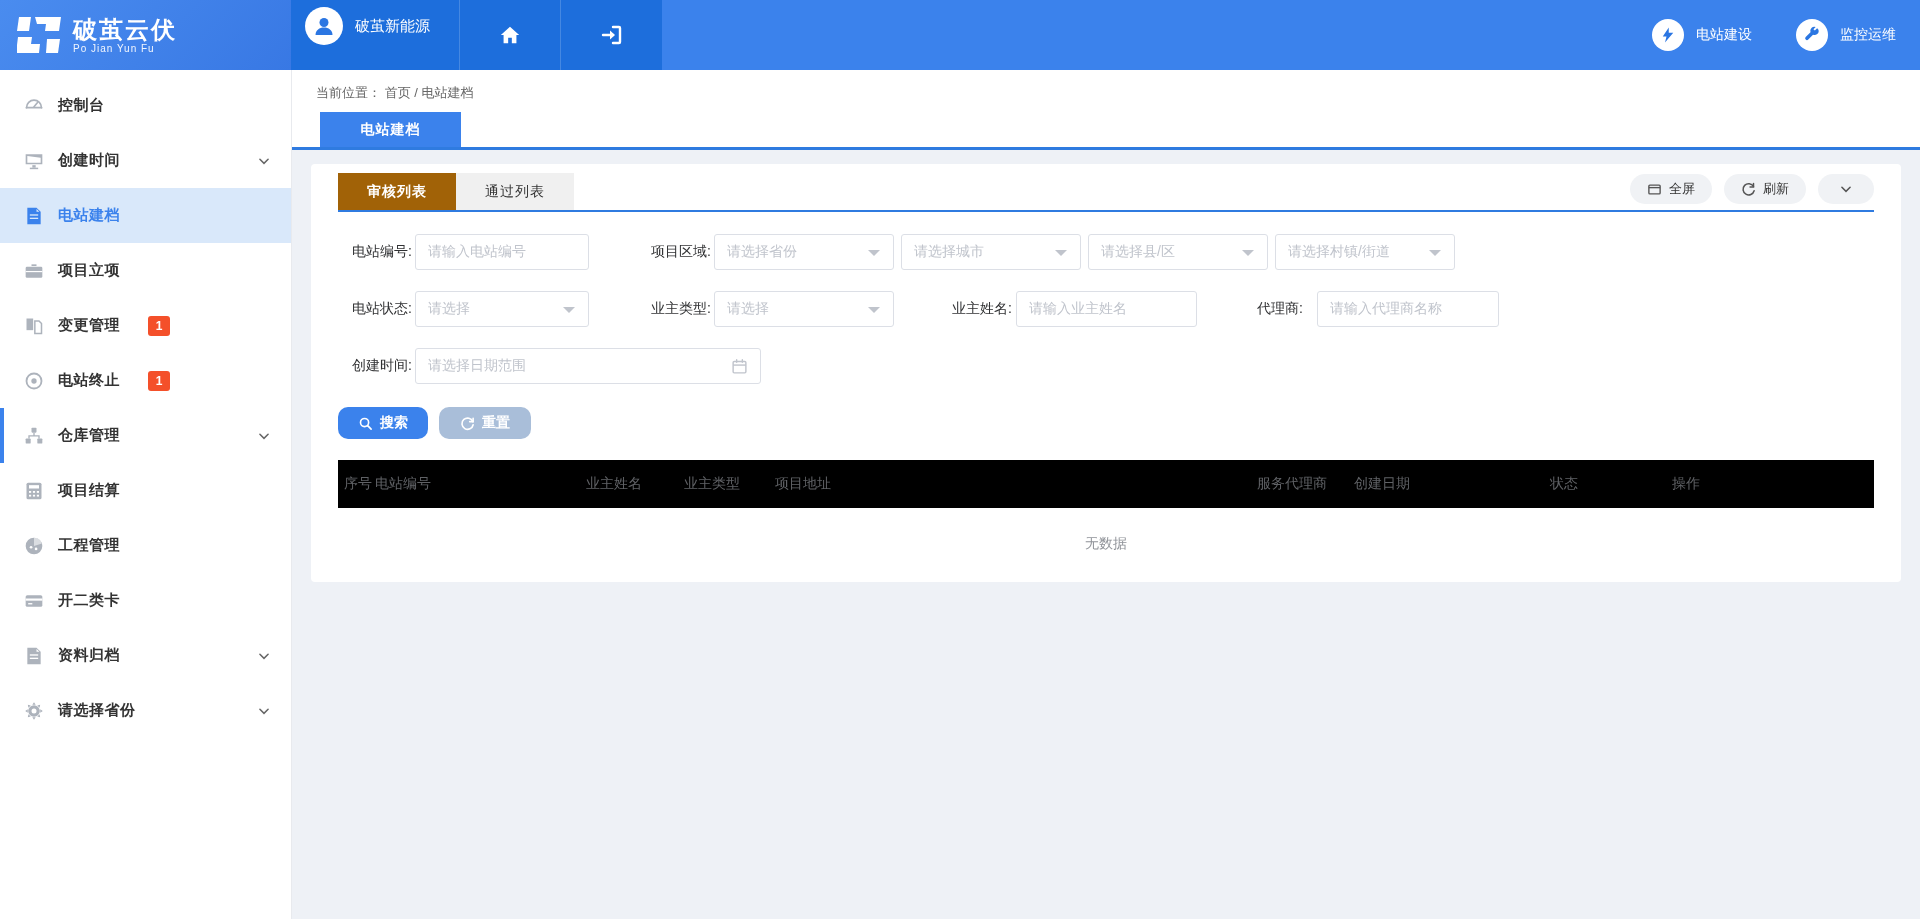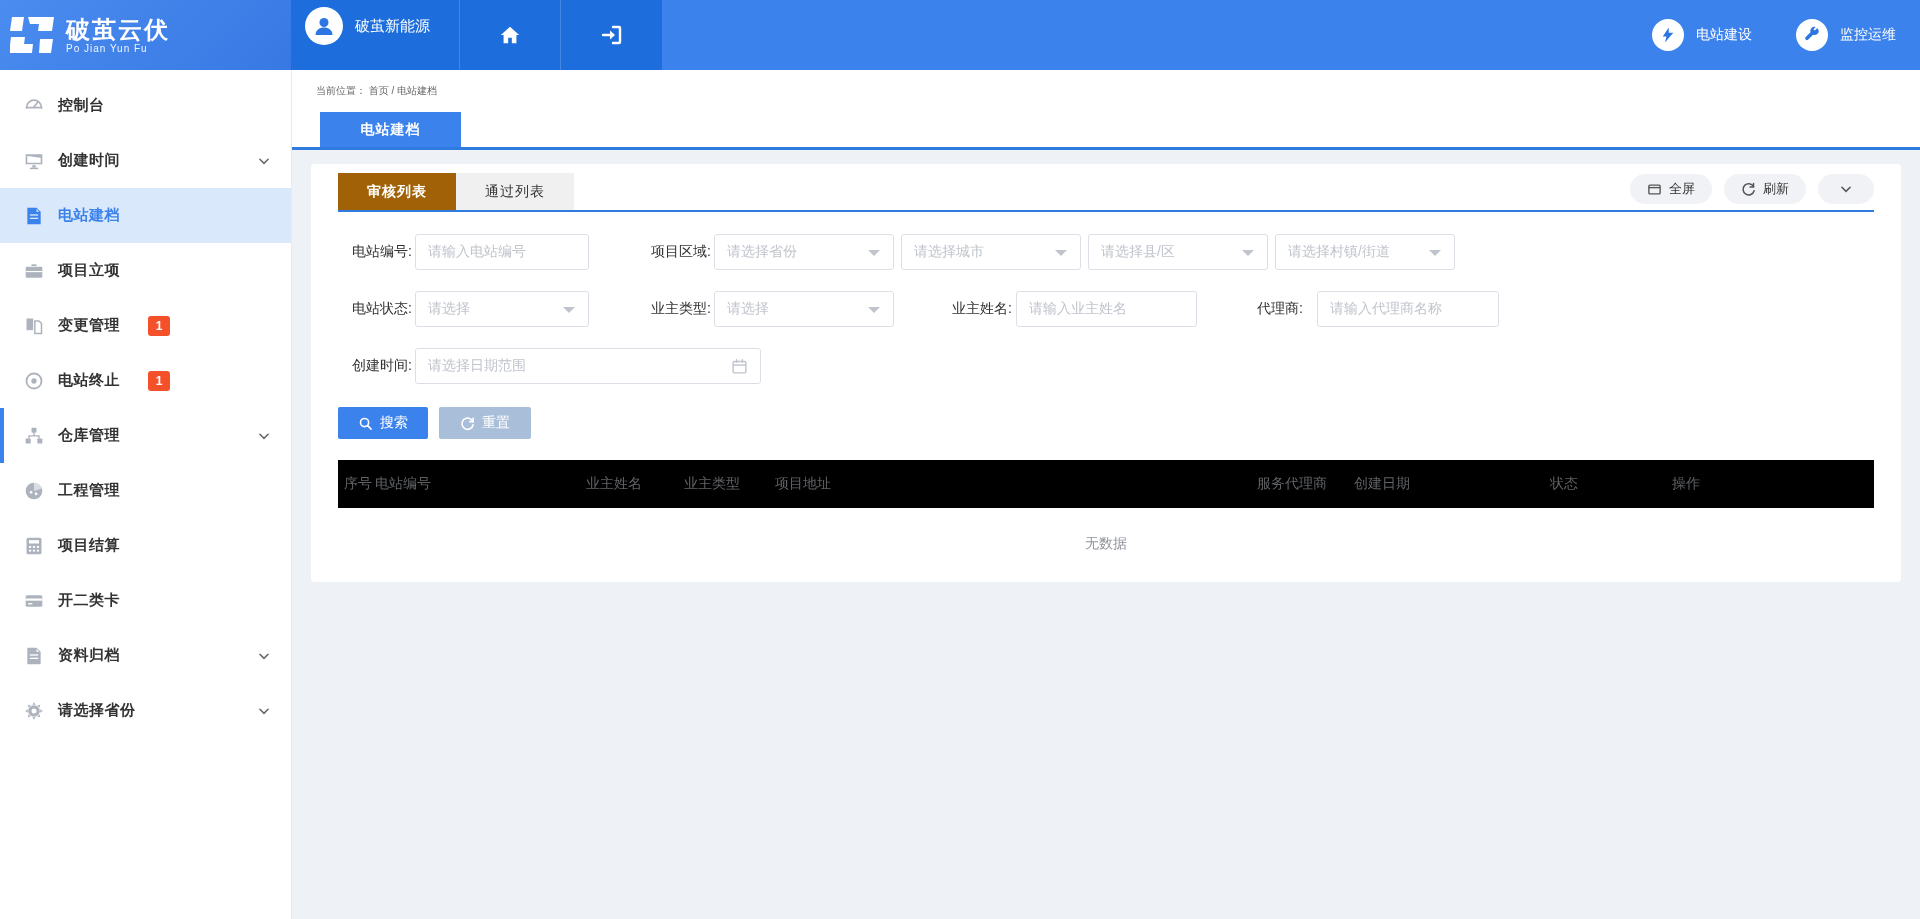--- a/index.html
+++ b/index.html
@@ -1,20 +1,20 @@
 <!DOCTYPE html>
 <html><head>
 <meta charset="utf-8">
 <style>
   * { margin:0; padding:0; box-sizing:border-box; }
   html,body { width:1920px; height:919px; overflow:hidden; font-family:"Liberation Sans","DejaVu Sans",sans-serif; background:#EEF1F6; }
 
   
   .header { position:absolute; top:0; left:0; width:1920px; height:70px; background:#3B82EC; display:flex; }
-  .logo { width:291px; height:70px; background:linear-gradient(135deg,#4A8CEF,#3878E4); display:flex; align-items:center; padding-left:10px; cursor:pointer; }
+  .logo { width:291px; height:70px; background:linear-gradient(135deg,#4A8CEF,#3878E4); display:flex; align-items:center; padding-left:17px; cursor:pointer; }
   .logo-text { margin-left:10px; color:#fff; }
   .logo-title { font-size:24px; font-weight:bold; letter-spacing:2px; line-height:26px; }
   .logo-sub { font-size:10px; letter-spacing:1px; opacity:.92; }
   .header-dark { width:371px; height:70px; background:#1D6EDC; display:flex; align-items:stretch; }
   .user { display:flex; align-items:center; padding:0 18px 18px 14px; border-right:1px solid rgba(255,255,255,.18); cursor:pointer; flex:1; }
   .avatar { width:38px; height:38px; border-radius:50%; background:#fff; display:flex; align-items:center; justify-content:center; margin-right:12px; flex:0 0 auto; }
   .user-name { color:#fff; font-size:15px; white-space:nowrap; }
   .hbtn { width:101px; display:flex; align-items:center; justify-content:center; border-right:1px solid rgba(255,255,255,.18); cursor:pointer; }
   .header-right { flex:1; display:flex; align-items:center; justify-content:flex-end; padding-right:24px; gap:44px; }
   .mode { display:flex; align-items:center; gap:12px; cursor:pointer; }
@@ -28,21 +28,21 @@
   .side-item .slabel { font-size:15px; font-weight:600; letter-spacing:.5px; }
   .side-item.active { background:#D9E8FA; color:#3B82EC; }
   .side-item.active .sicon { color:#3B82EC; }
   .side-item .chev { margin-left:auto; color:#666; }
   .badge { margin-left:28px; min-width:22px; height:20px; background:#F4502A; border-radius:3px; color:#fff; font-size:12px; font-weight:bold; display:flex; align-items:center; justify-content:center; padding:0 5px; }
   .side-indicator { position:absolute; left:0; top:0; width:4px; height:100%; background:#3B82EC; }
 
   
   .main { position:absolute; top:70px; left:291px; right:0; bottom:0; background:#EEF1F6; border-left:1px solid #E8EAEE; }
   .crumb-band { background:#fff; height:80px; border-bottom:3px solid #2F7BE0; position:relative; }
-  .breadcrumb { position:absolute; top:14px; left:24px; font-size:10px; color:#666; }
+  .breadcrumb { position:absolute; top:14px; left:24px; font-size:13px; color:#666; }
   .breadcrumb .crumb-path { color:#666; }
   .page-tab { position:absolute; left:28px; bottom:0; width:141px; height:35px; background:#3B82EC; color:#fff; font-size:14px; font-weight:bold; display:flex; align-items:center; justify-content:center; cursor:pointer; letter-spacing:1px; }
 
   .panel { margin:14px 20px 0 19px; width:1590px; height:418px; background:#fff; border-radius:4px; padding:9px 27px 0 27px; }
   .panel-head { display:flex; align-items:flex-end; border-bottom:2px solid #2F7BE0; position:relative; }
   .ptab { height:37px; min-width:118px; padding:0 26px; display:flex; align-items:center; justify-content:center; font-size:14px; cursor:pointer; background:#F0F0F0; color:#333; letter-spacing:1px; }
   .ptab.active { background:#a16207; color:#fff; font-weight:bold; }
   .head-tools { position:absolute; right:0; bottom:6px; display:flex; gap:12px; }
   .pill { height:30px; border-radius:15px; background:#F0F2F5; color:#333; font-size:13px; display:flex; align-items:center; gap:7px; padding:0 17px; cursor:pointer; }
   .pill svg { color:#555; }
@@ -52,21 +52,21 @@
   .filters { margin-top:22px; }
   .frow { display:flex; align-items:center; height:36px; margin-bottom:21px; }
   .flabel { width:74px; text-align:right; font-size:14px; color:#303133; font-weight:500; white-space:nowrap; flex:0 0 auto; }
   .ctrl { height:36px; border:1px solid #DCDFE6; border-radius:3px; background:#fff; display:flex; align-items:center; padding:0 12px; position:relative; }
   .ctrl .ph { font-size:14px; color:#C0C4CC; white-space:nowrap; overflow:hidden; }
   .ctrl.select::after { content:""; position:absolute; right:13px; top:15px; border:6px solid transparent; border-top-color:#C0C4CC; }
   .cal-icon { position:absolute; right:12px; top:9px; color:#C0C4CC; }
 
   
   .actions { display:flex; gap:11px; margin-top:23px; }
-  .btn { height:32px; border:none; border-radius:2px; color:#fff; font-size:14px; display:flex; align-items:center; justify-content:center; gap:7px; cursor:pointer; font-family:inherit; }
+  .btn { height:32px; border:none; border-radius:10px; color:#fff; font-size:14px; display:flex; align-items:center; justify-content:center; gap:7px; cursor:pointer; font-family:inherit;font-weight:bold; }
   .btn-search { width:90px; background:#3B82EC; }
   .btn-reset { width:92px; background:#A9BED9; }
 
   
   .table { margin-top:21px; }
   .thead { display:flex; align-items:center; height:48px; background:#000000; padding-left:6px; }
   .th { font-size:14px; color:#606266; white-space:nowrap; }
   .empty-row { height:72px; display:flex; align-items:center; justify-content:center; }
   .empty-text { font-size:14px; color:#909399; }
 
@@ -221,50 +221,50 @@
         <rect x="16" y="15" width="6" height="6" rx="1"></rect>
         <path d="M11.2 8 h1.6 v3 h6 v4 h-1.6 v-2.4 h-10.4 v2.4 h-1.6 v-4 h6 z"></path>
       </svg>
     </span>
     <span class="slabel">仓库管理</span>
     <span class="chev">
       <svg width="14" height="14" viewBox="0 0 24 24" fill="none" stroke="currentColor" stroke-width="2.6" stroke-linecap="round">
           <path d="M5 9 l7 7 l7 -7"></path>
         </svg>
     </span>
-  </div>
-
-  <div class="side-item">
-    <span class="sicon">
-      <svg width="20" height="20" viewBox="0 0 24 24" fill="currentColor">
-        <circle cx="12" cy="12" r="10"></circle>
-        <path d="M12 12 L12 2 A10 10 0 0 1 21.5 9 z" fill="#fff" opacity=".55"></path>
-        <circle cx="8.5" cy="13.5" r="1.6" fill="#fff"></circle>
-        <circle cx="14.5" cy="15.5" r="1.6" fill="#fff"></circle>
-      </svg>
-    </span>
-    <span class="slabel">工程管理</span>
   </div>
 
   <div class="side-item">
     <span class="sicon">
       <svg width="20" height="20" viewBox="0 0 24 24" fill="currentColor">
         <rect x="3" y="2" width="18" height="20" rx="2"></rect>
         <rect x="6" y="5" width="12" height="4" fill="#fff"></rect>
         <g fill="#fff">
           <rect x="6" y="12" width="2.6" height="2.2"></rect>
             <rect x="10.7" y="12" width="2.6" height="2.2"></rect>
             <rect x="15.4" y="12" width="2.6" height="2.2"></rect>
           <rect x="6" y="16.5" width="2.6" height="2.2"></rect>
             <rect x="10.7" y="16.5" width="2.6" height="2.2"></rect>
             <rect x="15.4" y="16.5" width="2.6" height="2.2"></rect>
         </g>
       </svg>
     </span>
     <span class="slabel">项目结算</span>
+  </div>
+
+  <div class="side-item">
+    <span class="sicon">
+      <svg width="20" height="20" viewBox="0 0 24 24" fill="currentColor">
+        <circle cx="12" cy="12" r="10"></circle>
+        <path d="M12 12 L12 2 A10 10 0 0 1 21.5 9 z" fill="#fff" opacity=".55"></path>
+        <circle cx="8.5" cy="13.5" r="1.6" fill="#fff"></circle>
+        <circle cx="14.5" cy="15.5" r="1.6" fill="#fff"></circle>
+      </svg>
+    </span>
+    <span class="slabel">工程管理</span>
   </div>
 
   <div class="side-item">
     <span class="sicon">
       <svg width="20" height="20" viewBox="0 0 24 24" fill="currentColor">
         <rect x="2" y="5" width="20" height="14" rx="2"></rect>
         <rect x="2" y="9" width="20" height="2.6" fill="#fff"></rect>
         <rect x="5" y="14.5" width="5" height="1.6" fill="#fff"></rect>
       </svg>
     </span>

